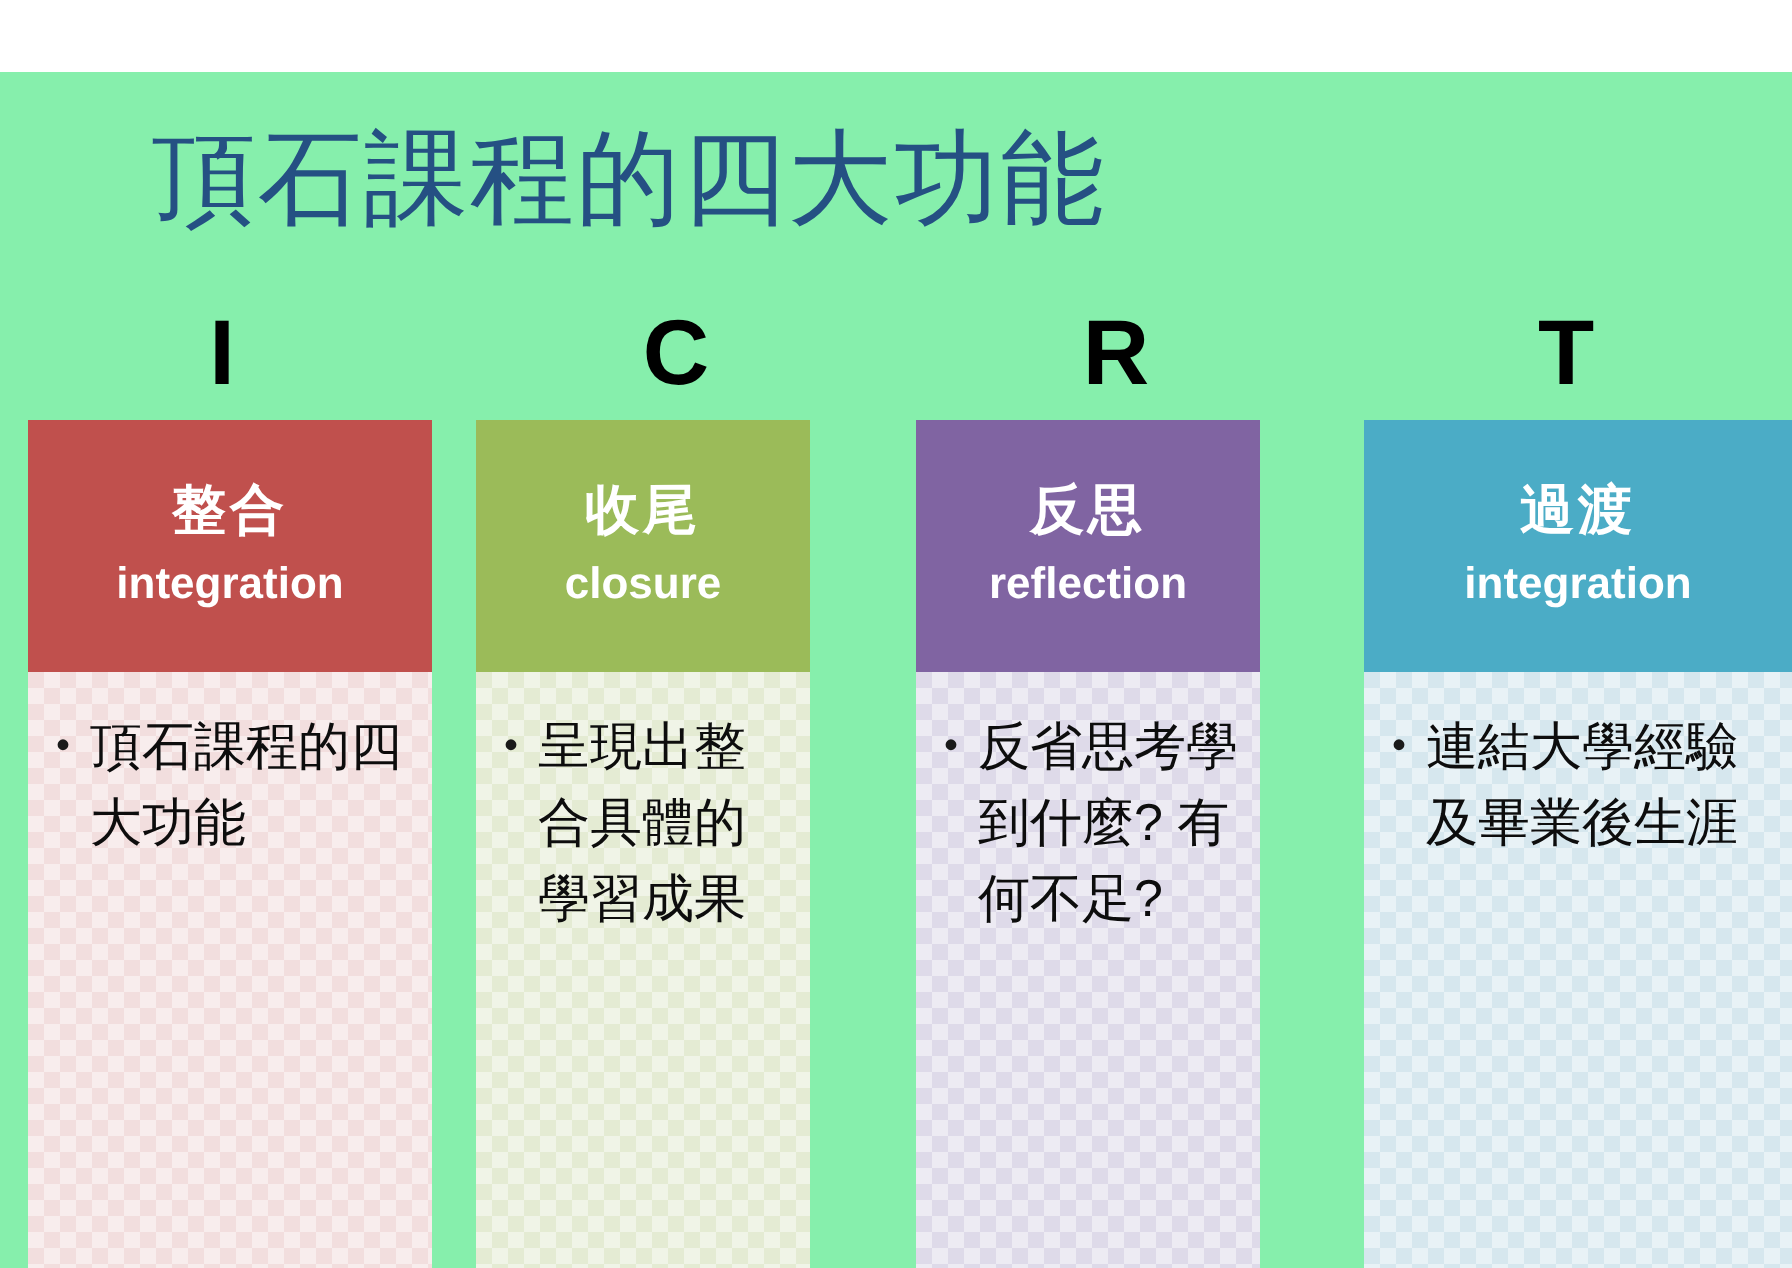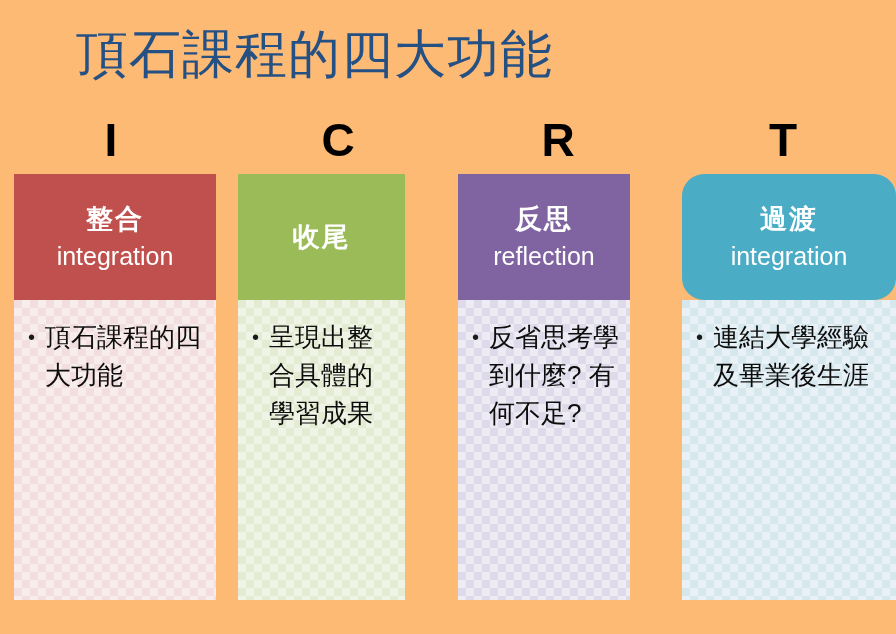--- a/index.html
+++ b/index.html
@@ -77,23 +77,23 @@
     color: #ffffff;
     padding-bottom: 1px;
   }
   .col-head-cn {
     font-size: 27px;
     line-height: 36px;
     font-weight: bold;
     letter-spacing: 2px;
   }
   .col-head-en {
-    font-size: 25px;
+    font-size: 22px;
     line-height: 34px;
-    font-weight: 400;
+    font-weight: 700;
     margin-top: 2px;
   }
 
   .col-body {
     height: 300px;
     box-sizing: border-box;
     padding: 18px 10px 10px 14px;
     
     background-image:
       linear-gradient(45deg, rgba(255,255,255,.45) 25%, transparent 25%, transparent 75%, rgba(255,255,255,.45) 75%),
@@ -118,21 +118,21 @@
     font-size: 26px;
     line-height: 38px;
     color: #0d0d0d;
     letter-spacing: 0px;
     word-break: break-all;
   }
 </style>
 </head>
 <body>
 
-<div id="slide" style="background: #fdba74;">
+<div id="slide" style="background: #86efac; margin-top: 36px;">
 
   <div id="title" style="color: rgb(37, 80, 131);">頂石課程的四大功能</div>
 
   <div id="letters">
     <div class="letter l0" style="color: rgb(0, 0, 0);">I</div>
     <div class="letter l1" style="color: rgb(0, 0, 0);">C</div>
     <div class="letter l2" style="color: rgb(0, 0, 0);">R</div>
     <div class="letter l3" style="color: rgb(0, 0, 0);">T</div>
   </div>
 
@@ -145,20 +145,21 @@
       <div class="bullet-row">
         <div class="bullet-dot">•</div>
         <div class="bullet-text">頂石課程的四大功能</div>
       </div>
     </div>
   </div>
 
   <div class="column c1">
     <div class="col-head" style="background-color: rgb(155, 187, 89);">
       <div class="col-head-cn">收尾</div>
+      <div class="col-head-en">closure</div>
     </div>
     <div class="col-body" style="background-color: rgb(228, 235, 211);">
       <div class="bullet-row">
         <div class="bullet-dot">•</div>
         <div class="bullet-text">呈現出整合具體的學習成果</div>
       </div>
     </div>
   </div>
 
   <div class="column c2">
@@ -168,21 +169,21 @@
     </div>
     <div class="col-body" style="background-color: rgb(222, 218, 233);">
       <div class="bullet-row">
         <div class="bullet-dot">•</div>
         <div class="bullet-text">反省思考學到什麼? 有何不足?</div>
       </div>
     </div>
   </div>
 
   <div class="column c3">
-    <div class="col-head" style="background-color: rgb(75, 172, 198); border-radius: 22px;">
+    <div class="col-head" style="background-color: rgb(75, 172, 198);">
       <div class="col-head-cn">過渡</div>
       <div class="col-head-en">integration</div>
     </div>
     <div class="col-body" style="background-color: rgb(214, 231, 238);">
       <div class="bullet-row">
         <div class="bullet-dot">•</div>
         <div class="bullet-text">連結大學經驗及畢業後生涯</div>
       </div>
     </div>
   </div>

